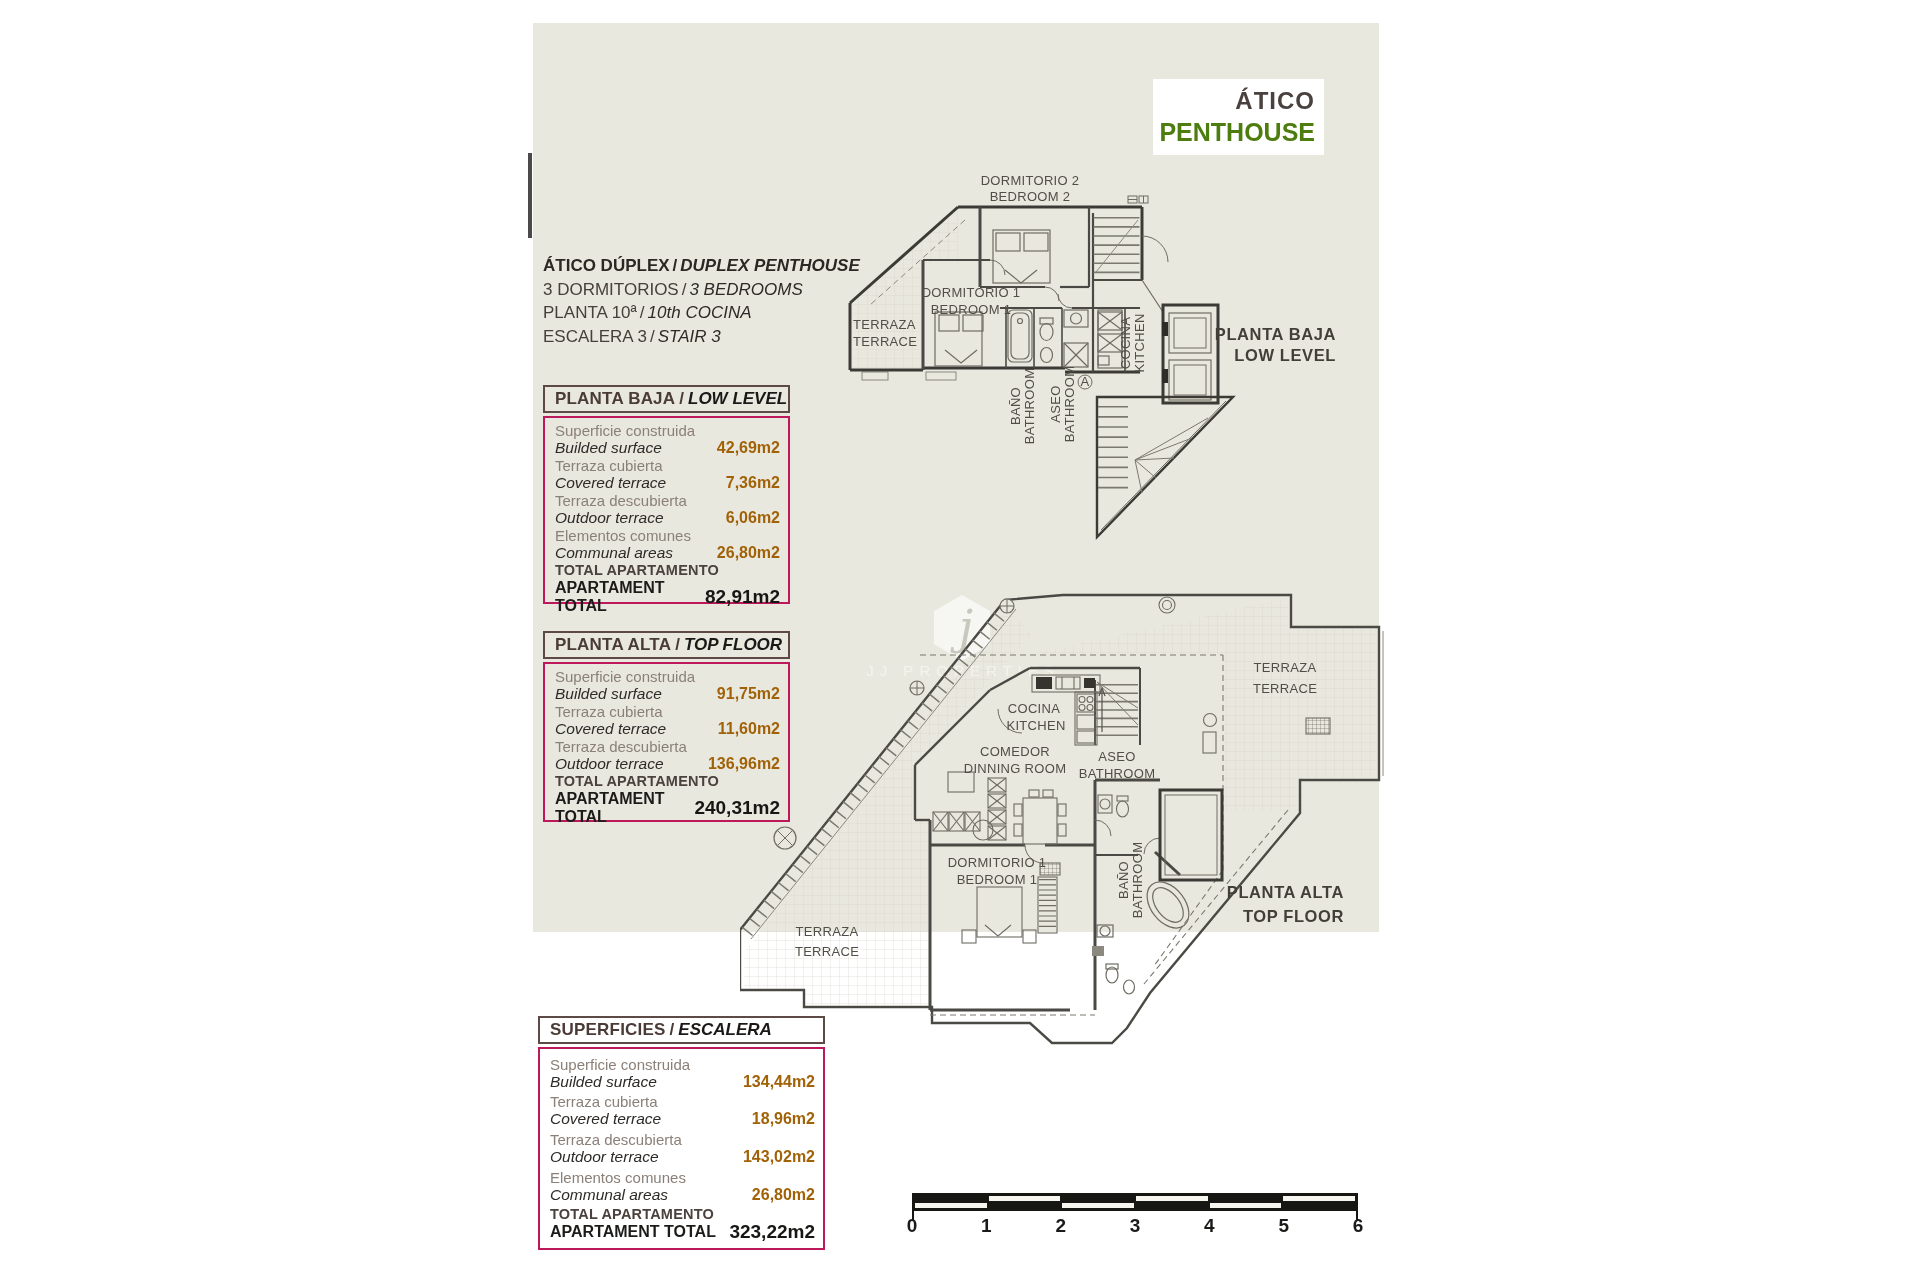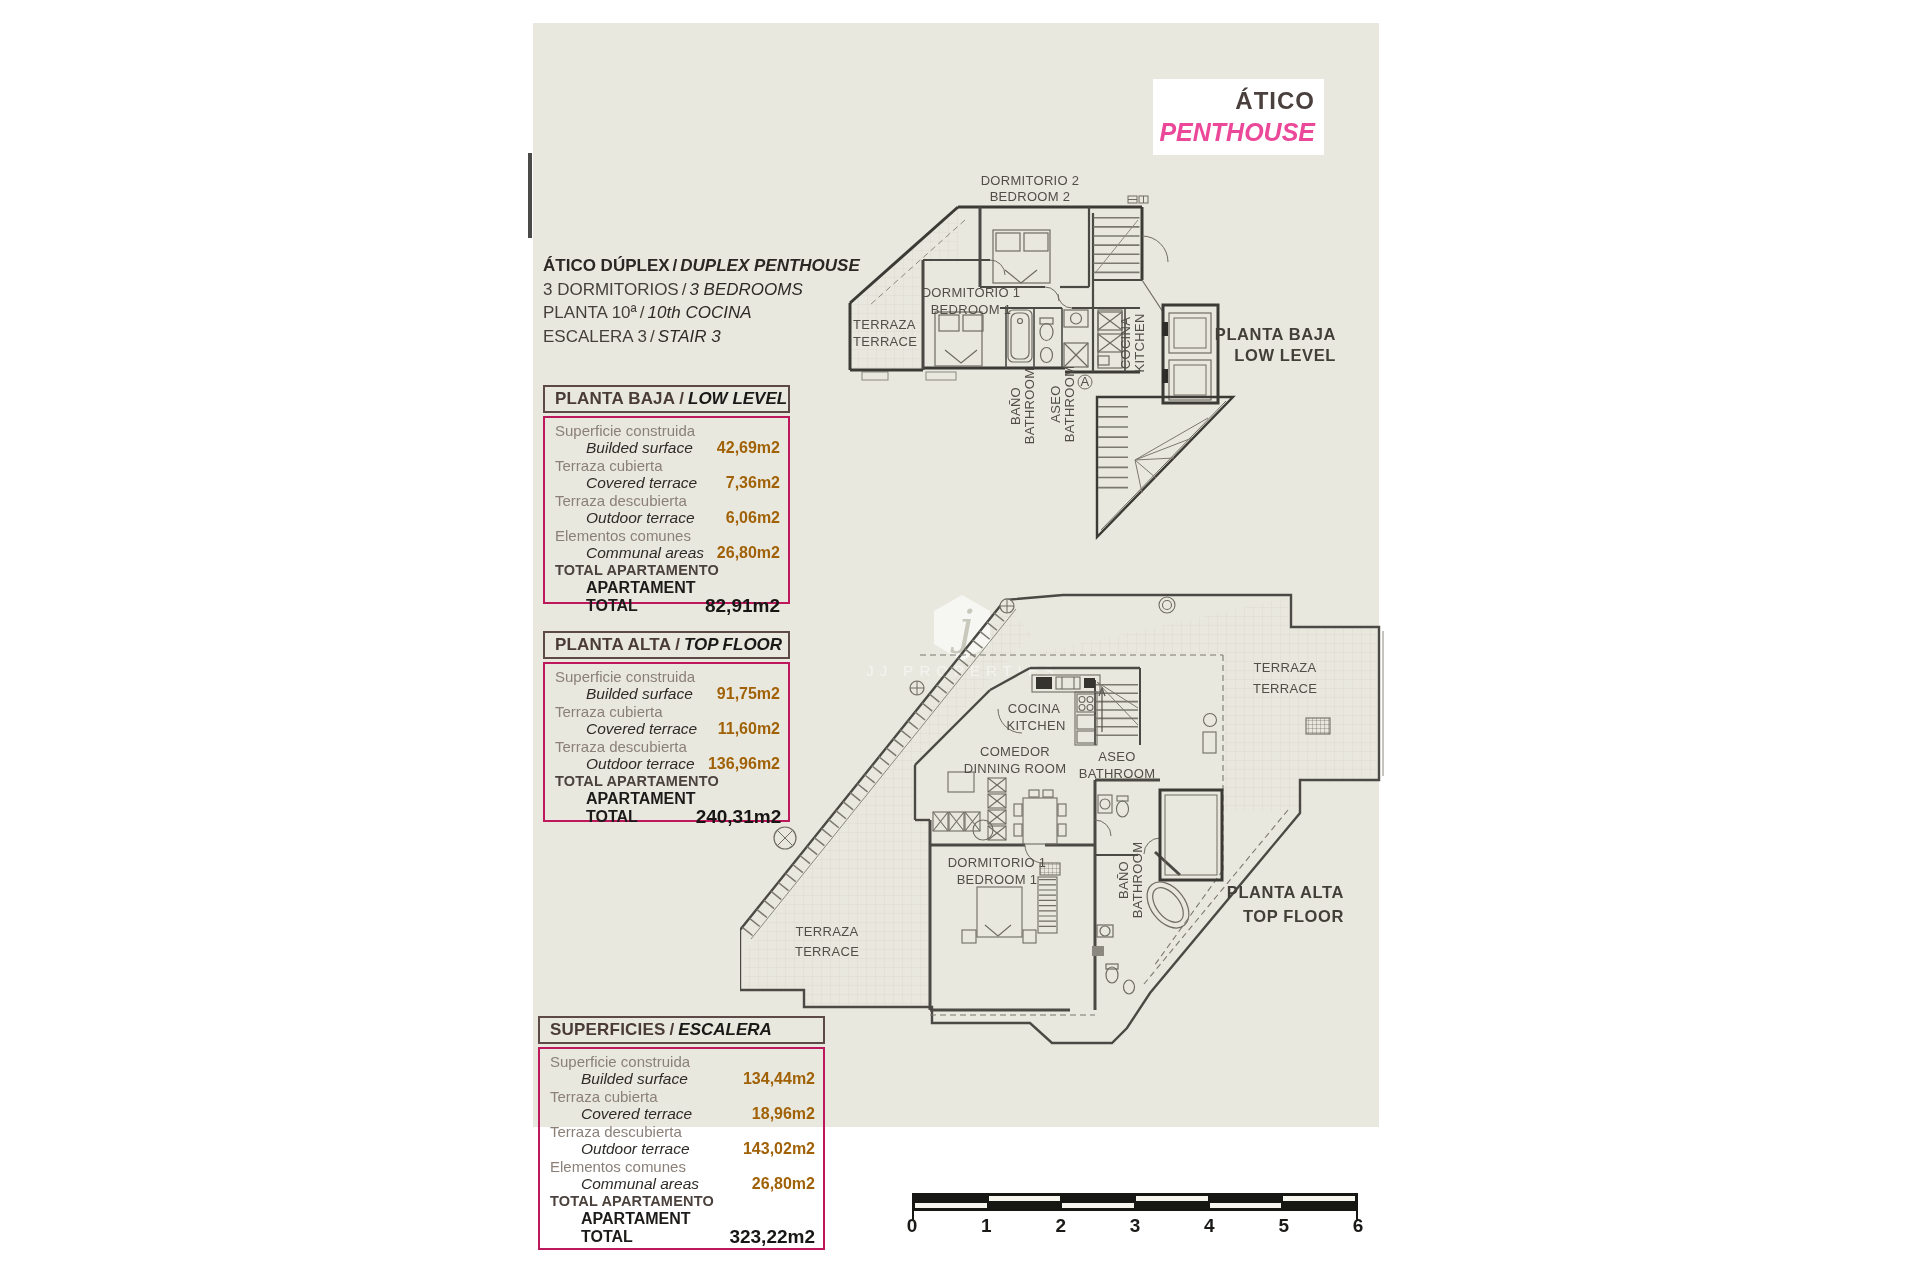--- a/index.html
+++ b/index.html
@@ -1,47 +1,47 @@
 <!DOCTYPE html>
 <html><head>
 <meta charset="utf-8">
 <style>
   html,body{margin:0;padding:0;background:#ffffff;}
   .stage{position:relative;width:1920px;height:1280px;background:#ffffff;overflow:hidden;
          font-family:"Liberation Sans",sans-serif;}
-  .paper{position:absolute;left:533px;top:23px;width:846px;height:1104px;background:#e9e8df;}
+  .paper{position:absolute;left:533px;top:23px;width:846px;height:909px;background:#e9e8df;}
   .edge-line{position:absolute;left:528px;top:153px;width:4px;height:85px;background:#4a4a48;}
 
   
   .title-box{position:absolute;left:620px;top:56px;width:171px;height:76px;background:#ffffff;
              display:flex;flex-direction:column;justify-content:center;align-items:flex-end;
              padding-right:9px;box-sizing:border-box;}
   .title-es{font-size:24px;font-weight:bold;color:#4a403e;letter-spacing:1px;line-height:30px;}
-  .title-en{font-size:25px;font-weight:bold;font-style:italic;color:#ec4899;line-height:32px;}
+  .title-en{font-size:25px;font-weight:bold;color:#4d7c0f;line-height:32px;}
 
   
   .info{position:absolute;left:10px;top:231px;width:330px;}
   .info-line{font-size:17px;line-height:23.5px;color:#3e3934;white-space:nowrap;}
   .info-line .es{color:#46403a;}
   .info-line .sep{margin:0 3px;color:#46403a;}
   .info-line .en{font-style:italic;color:#2d2a27;margin-top:26px;}
   .info-line.b1 .es,.info-line.b1 .sep,.info-line.b1 .en{font-weight:bold;color:#2b2724;}
 
   
   .tbl{position:absolute;left:10px;width:247px;}
   .tbl.wide{left:5px;width:287px;border-radius:23px;}
   .tbl-head{border:2px solid #5d4a46;height:24px;display:flex;align-items:center;
             padding-left:10px;margin-bottom:3px;white-space:nowrap;}
   .tbl-head .es{font-size:17px;font-weight:bold;color:#4a3b37;letter-spacing:.2px;}
   .tbl-head .sep{font-size:17px;font-weight:bold;color:#4a3b37;margin:0 4px;}
   .tbl-head .en{font-size:17px;font-weight:bold;font-style:italic;color:#1b1918;}
   .tbl-body{border:2px solid #be185d;display:flex;flex-direction:column;
             justify-content:space-evenly;padding:4px 8px 4px 10px;box-sizing:border-box;}
   .row .l1{font-size:15px;color:#8b8078;line-height:17px;}
-  .row .l2{display:flex;justify-content:space-between;align-items:flex-end;line-height:18px;margin-left:31px;}
+  .row .l2{display:flex;justify-content:space-between;align-items:center;line-height:18px;}
   .row .l2 .en{font-size:15.5px;font-style:italic;color:#2d2a27;}
   .row .l2 .val{font-size:16px;color:#a16207;font-weight:bold;}
   .row.total .l1{font-size:14.5px;font-weight:bold;color:#4c423d;letter-spacing:.2px;}
   .row.total .l2 .en{font-size:16px;font-weight:bold;font-style:normal;color:#1d1b19;}
   .row.total .l2 .val{font-size:19px;font-weight:bold;color:#171614;}
 
   
   .plan{position:absolute;}
   svg text{font-family:"Liberation Sans",sans-serif;}
   .lbl{font-size:13px;fill:#504e46;letter-spacing:.3px;}

